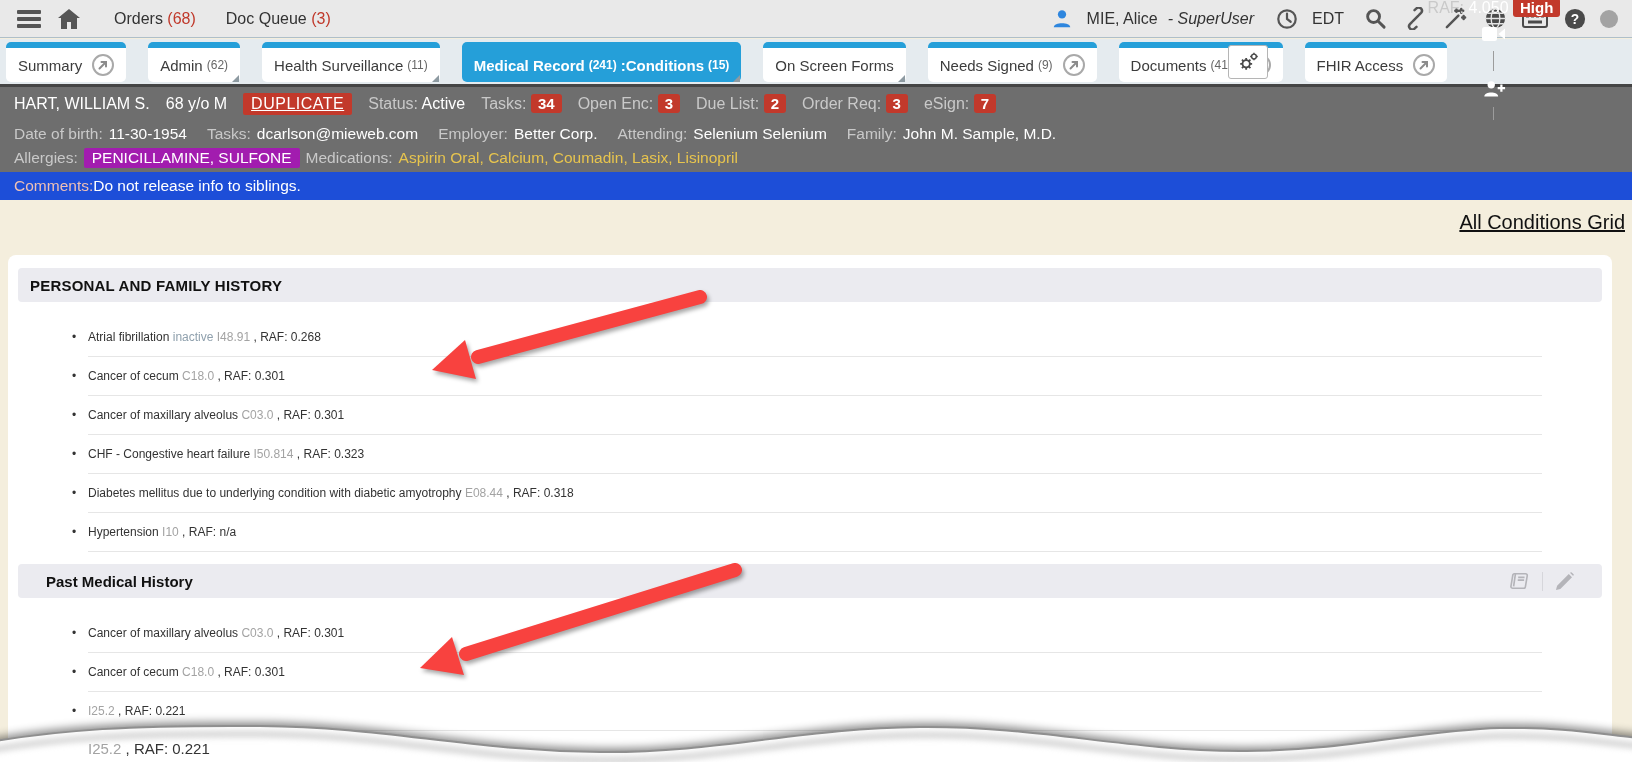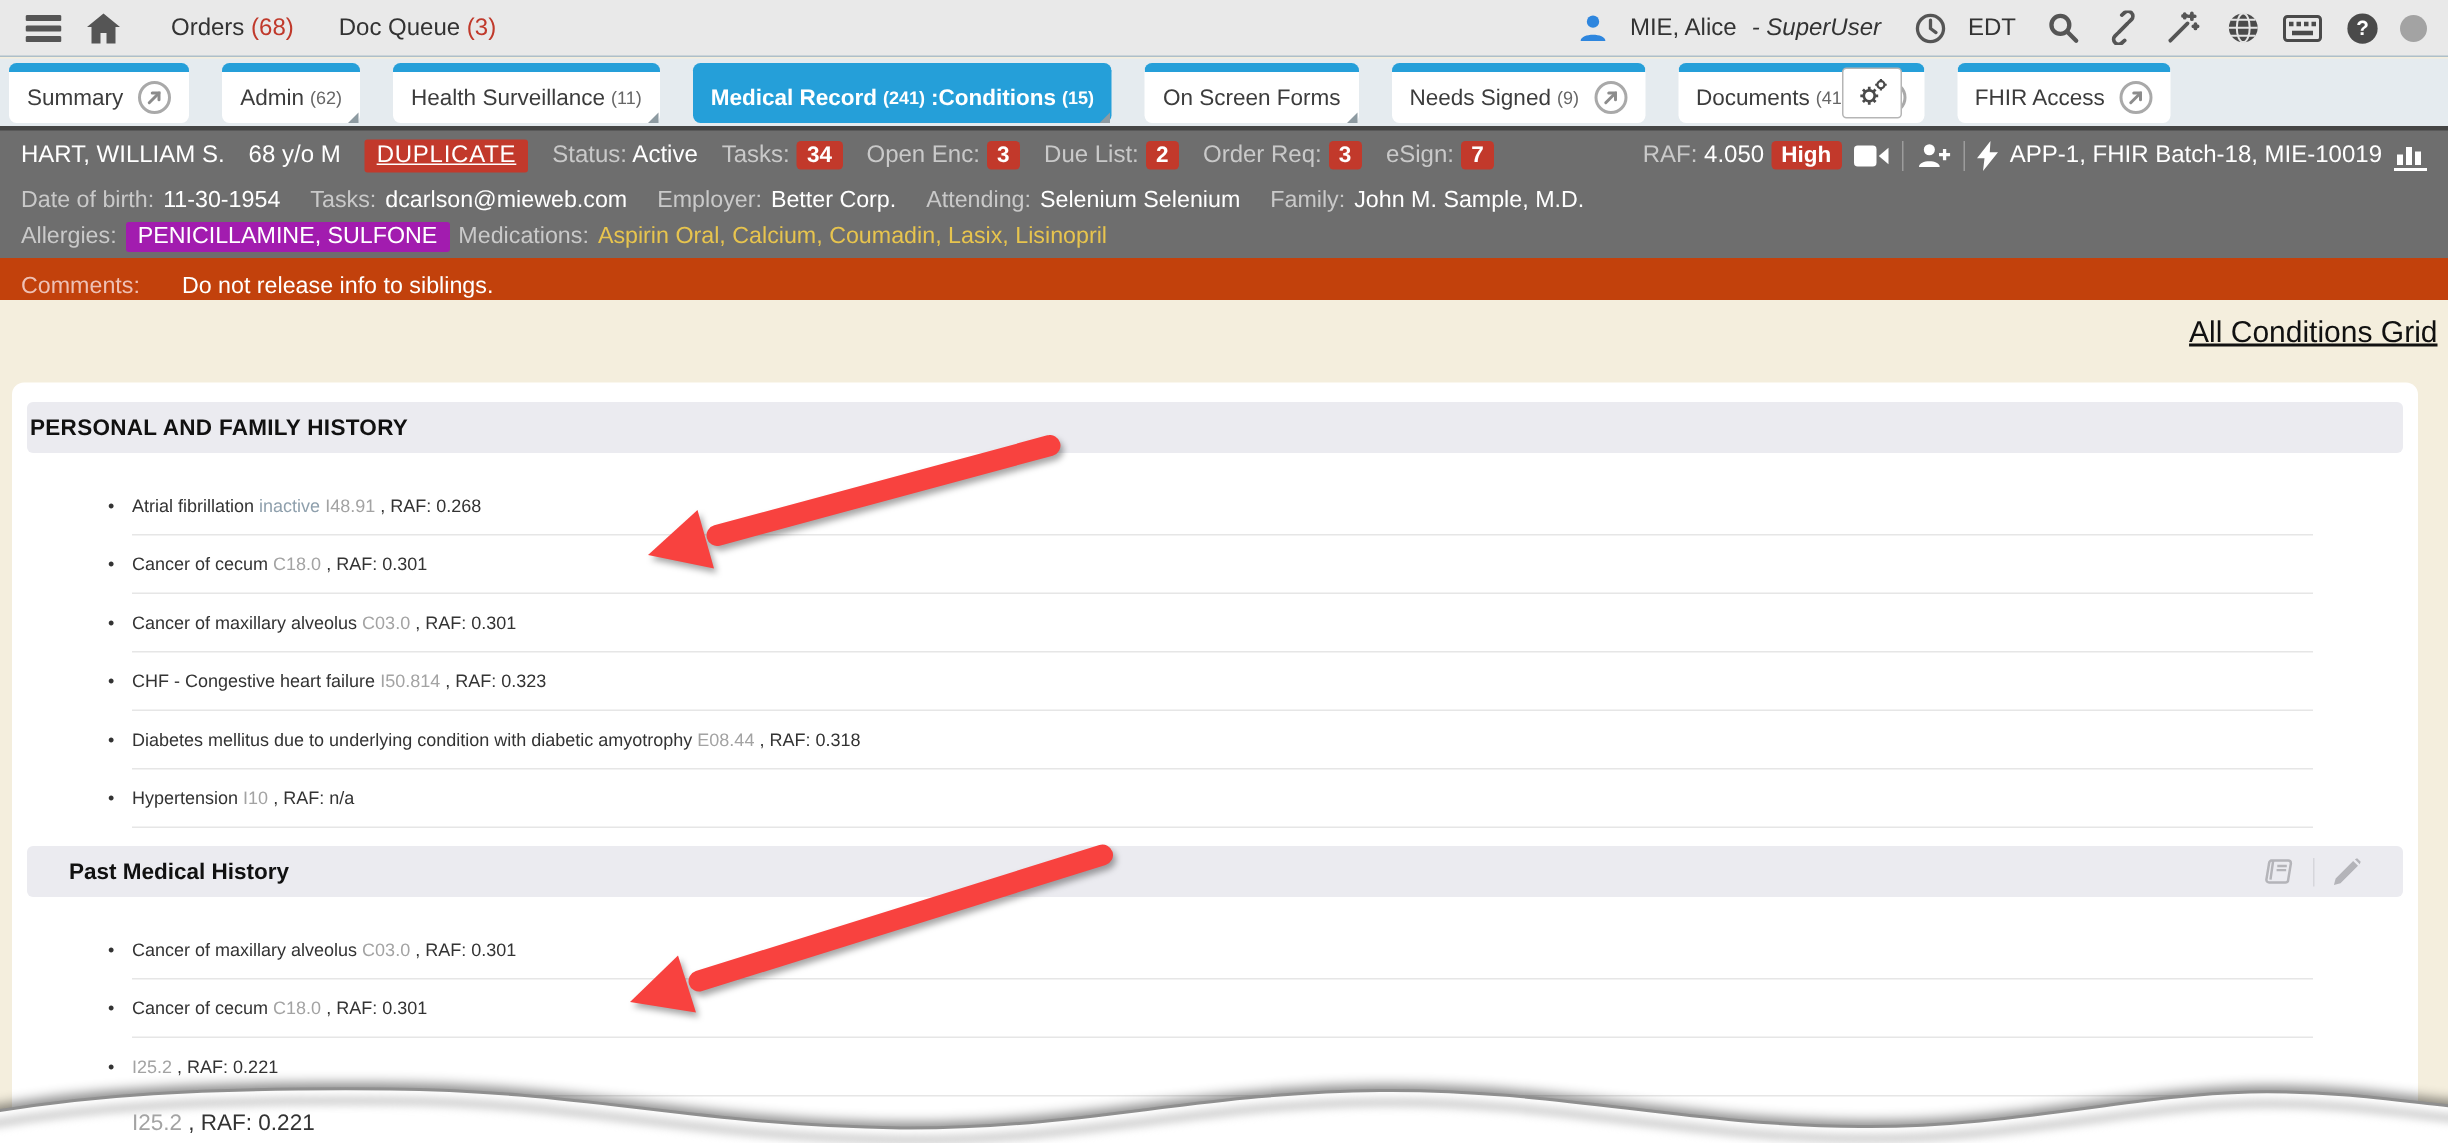--- a/index.html
+++ b/index.html
@@ -36,46 +36,46 @@
              border:1px solid #b5b5b5; border-radius:3px; display:flex; align-items:center; justify-content:center; color:#4a4a4a; }
 
   
   .patientbar { position:absolute; top:84px; left:0; width:100%; height:36px; background:#6e6e6e;
                 border-top:3px solid #454545; color:#fff; display:flex; align-items:center; gap:16px;
                 padding:0 14px; font-size:16px; }
   .pb-label { color:#c9c9c9; }
   .badge { background:#c2392b; color:#fff; font-weight:bold; border-radius:3px; padding:1px 7px; font-size:15px; }
   .dup-badge { background:#c2392b; color:#fff; text-decoration:underline; padding:2px 8px; border-radius:2px;
                font-size:16px; letter-spacing:.5px; }
-  .pb-right { margin-left:auto; display:flex; align-items:center; gap:8px; }
+  .pb-right { margin-left:auto; display:flex; align-items:center; gap:8px;flex-direction:column; }
   .vsep { width:1px; height:20px; background:#9c9c9c; }
   .pb-icon { color:#fff; display:flex; align-items:center; }
 
   
   .demobar { position:absolute; top:120px; left:0; width:100%; height:52px; background:#6e6e6e;
              color:#fff; font-size:15.5px; padding:2px 14px; }
   .demo-line { height:24px; display:flex; align-items:center; gap:6px; white-space:nowrap; }
   .demo-line .fld { margin-right:14px; }
   .allergy-box { background:#a21caf; color:#fff; padding:1px 8px; border-radius:2px; margin-right:0; }
   .meds { color:#e7c44e; }
 
   
-  .commentsbar { position:absolute; top:172px; left:0; width:100%; height:28px; background:#c2410c;
-                 display:flex; align-items:flex-end; gap:28px; padding:0 14px; font-size:15.5px; }
+  .commentsbar { position:absolute; top:172px; left:0; width:100%; height:28px; background:#1d4ed8;
+                 display:flex; align-items:center; padding:0 14px; font-size:15.5px; }
   .commentsbar .lbl { color:#eec0b5; }
   .commentsbar .txt { color:#fff; }
 
   
   .contentbg { position:absolute; top:200px; left:0; width:100%; height:562px; background:#f4eedd; }
   .grid-link { position:absolute; top:211px; right:7px; font-size:20px; color:#111;
                text-decoration:underline; cursor:pointer; }
   .card { position:absolute; top:255px; left:8px; width:1604px; height:507px; background:#fff;
           border-radius:8px 8px 0 0; padding:13px 10px 0 10px; }
   .sec-hdr { height:34px; background:#ebebf0; border-radius:4px; display:flex; align-items:center;
-             padding:0 2px; font-size:15px; font-weight:bold; color:#111; letter-spacing:.2px; margin-bottom:6px; }
+             padding:0 12px; font-size:15px; font-weight:bold; color:#111; letter-spacing:.2px; margin-bottom:6px; }
   .sub-hdr { height:34px; background:#ebebf0; border-radius:4px; display:flex; align-items:center;
              padding:0 16px 0 28px; font-size:15px; font-weight:bold; color:#111; }
   .sub-hdr .hdr-icons { margin-left:auto; display:flex; align-items:center; color:#b4b4b9; }
   .hdr-icons .ic { display:flex; align-items:center; padding:0 12px; }
   .hdr-icons .ic + .ic { border-left:1px solid #d6d6db; }
   .cond-list { list-style:none; margin:16px 0 12px 0; }
   .cond-list li { position:relative; margin:0 60px 0 70px; line-height:38px; font-size:12px; color:#333;
                   border-bottom:1px solid #e6e6e6; white-space:nowrap; }
   .cond-list li::before { content:"\2022"; position:absolute; left:-16px; color:#333; }
   .cond-status { color:#8fa0ad; }

